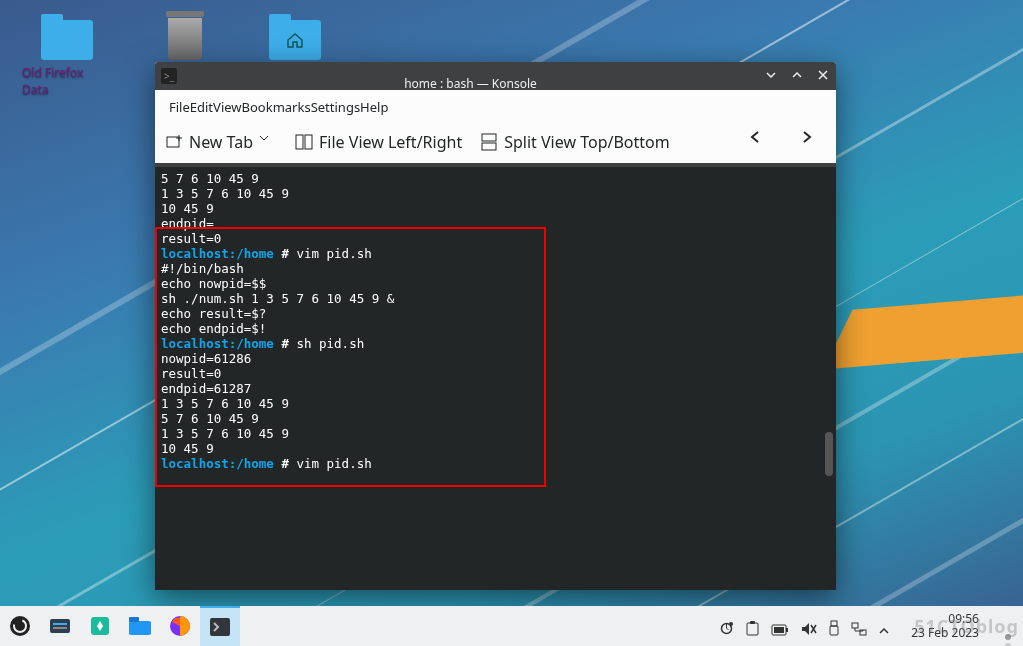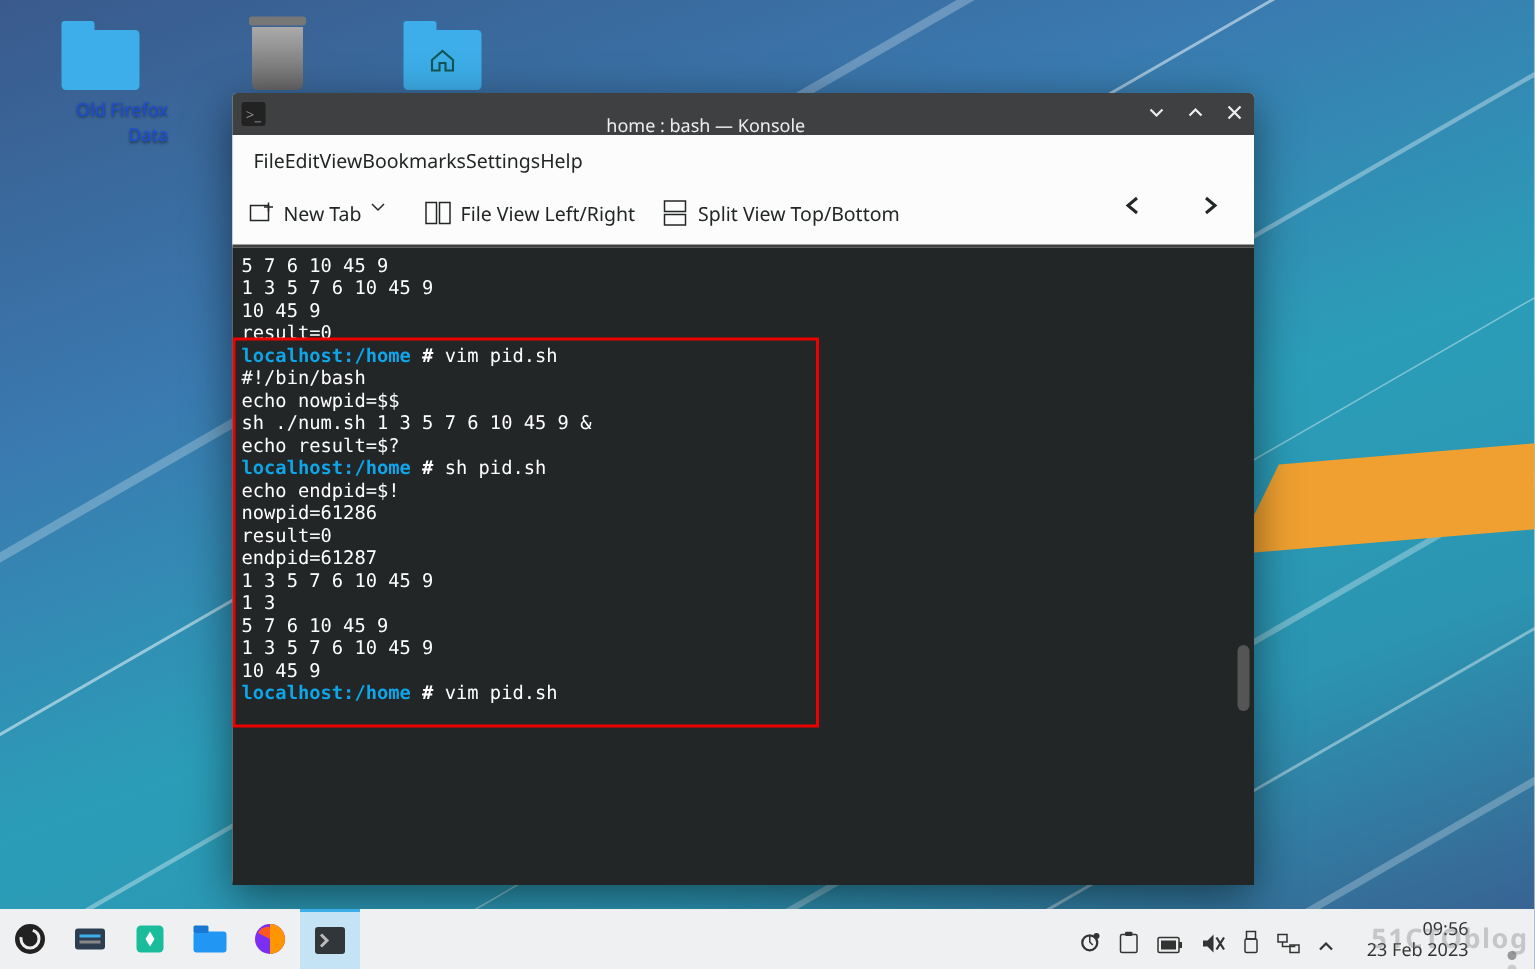--- a/index.html
+++ b/index.html
@@ -13,40 +13,40 @@
 .stripe { position: absolute; transform: rotate(-30deg); }
 .stripe.s1 { width: 1400px; height: 6px; background: rgba(255,255,255,0.25); top: 80px; left: -200px; }
 .stripe.s2 { width: 1400px; height: 2px; background: rgba(255,255,255,0.5); top: 200px; left: -200px; }
 .stripe.s3 { width: 1400px; height: 3px; background: rgba(255,255,255,0.35); top: 350px; left: -200px; }
 .stripe.s4 { width: 1400px; height: 1px; background: rgba(255,255,255,0.4); top: 500px; left: -200px; }
 .stripe.s5 { width: 1400px; height: 4px; background: rgba(255,255,255,0.3); top: 620px; left: -200px; }
 .stripe.s6 { width: 1400px; height: 2px; background: rgba(255,255,255,0.4); top: 720px; left: -200px; }
 .stripe.s7 { width: 1400px; height: 5px; background: rgba(255,255,255,0.25); top: 820px; left: -200px; }
 
 
-.desktop-icon { position: absolute; width: 90px; text-align: right; color: #1d4ed8; font-size: 12px; }
+.desktop-icon { position: absolute; width: 90px; text-align: left; color: #701a75; font-size: 12px; }
 .desktop-icon .folder { width: 52px; height: 40px; margin: 0 auto 4px; background: #3daee9; border-radius: 3px; position: relative; }
 .desktop-icon .folder:before { content: ""; position: absolute; top: -6px; left: 0; width: 22px; height: 8px; background: #3daee9; border-radius: 2px 2px 0 0; }
 .desktop-icon.trash .folder { background: linear-gradient(#aaa,#666); width: 34px; height: 42px; border-radius: 0 0 4px 4px; }
 .desktop-icon.trash .folder:before { background:#777; width:38px; left:-2px; top:-7px; height:6px; border-radius:2px;}
 .desktop-icon .label { text-shadow: 0 1px 2px rgba(0,0,0,.6); }
 .folder .home-glyph { position:absolute; left:50%; top:50%; transform:translate(-50%,-50%);}
 
 
 .orange { position: absolute; right: -40px; top: 300px; width: 220px; height: 60px; background: #f0a030; transform: skewX(-30deg) rotate(-5deg); }
 
 
 .window { position: absolute; left: 155px; top: 62px; width: 681px; height: 528px; background: #fcfcfc; box-shadow: 0 8px 30px rgba(0,0,0,.5); border-radius: 3px; display:flex; flex-direction:column; }
 .titlebar { height: 28px; background: #3e4041; color: #eee; display: flex; align-items: center; font-size: 12px; border-radius: 3px 3px 0 0;}
 .titlebar .tbicon { width:16px; height:16px; margin: 0 6px; background:#222; border-radius:2px; display:flex;align-items:center;justify-content:center;color:#888;font-size:10px;}
 .titlebar .title { flex: 1; text-align: center; margin-top: 15px; }
 .titlebar .wbtn { width: 26px; text-align: center; cursor: pointer; }
 .menubar { display: flex; padding: 8px 14px; font-size: 13px; color: #232627; background:#fcfcfc;}
 .menubar span { cursor: pointer; }
-.toolbar { display: flex; align-items: center; padding: 6px 10px 10px; gap: 18px; font-size: 13px; color:#232627; background:#fcfcfc; border-bottom:2px solid #404040;}
+.toolbar { display: flex; align-items: center; padding: 6px 10px 10px; gap: 18px; font-size: 16px; color:#232627; background:#fcfcfc; border-bottom:4px solid #404040;}
 .toolbar .tbtn { display: flex; align-items: center; gap: 6px; cursor: pointer; }
 .toolbar .spacer { flex: 1; }
 .toolbar svg { width:18px; height:18px; }
 .toolbar .chev { font-size:16px; color:#232627; padding:0 8px; cursor:pointer;}
 
 .term { flex: 1; background: #232627; color: #fff; font-family: "Hack","Consolas",monospace; font-size: 12.5px; line-height: 15px; padding: 4px 6px; position: relative; overflow:hidden;}
 .term .prompt { color: #0ea5e9; font-weight: bold; }
 .term .hash { color: #fff; font-weight: bold; }
 .term .cmd { color: #fff; }
 .redbox { position:absolute; border:2px solid #e00; left:0px; top:60px; width:391px; height:260px; pointer-events:none;}
@@ -157,33 +157,33 @@
         </svg>
     </div>
   </div>
 
   <div class="term" id="term">
     <div class="redbox"></div>
     <div class="term-scroll"></div>
   <div>5 7 6 10 45 9</div>
       <div>1 3 5 7 6 10 45 9</div>
       <div>10 45 9</div>
+      <div>endpid=</div>
       <div>result=0</div>
       <div><span class="prompt">localhost:/home</span><span class="hash"> # </span><span class="cmd">vim pid.sh</span></div>
       <div>#!/bin/bash</div>
       <div>echo nowpid=$$</div>
       <div>sh ./num.sh 1 3 5 7 6 10 45 9 &amp;</div>
       <div>echo result=$?</div>
+      <div>echo endpid=$!</div>
       <div><span class="prompt">localhost:/home</span><span class="hash"> # </span><span class="cmd">sh pid.sh</span></div>
-      <div>echo endpid=$!</div>
       <div>nowpid=61286</div>
       <div>result=0</div>
       <div>endpid=61287</div>
       <div>1 3 5 7 6 10 45 9</div>
-      <div>1 3</div>
       <div>5 7 6 10 45 9</div>
       <div>1 3 5 7 6 10 45 9</div>
       <div>10 45 9</div>
       <div><span class="prompt">localhost:/home</span><span class="hash"> # </span><span class="cmd">vim pid.sh</span></div>
     </div>
 </div>
 
 <div class="taskbar">
   <div class="app">
     <svg width="22" height="22">

